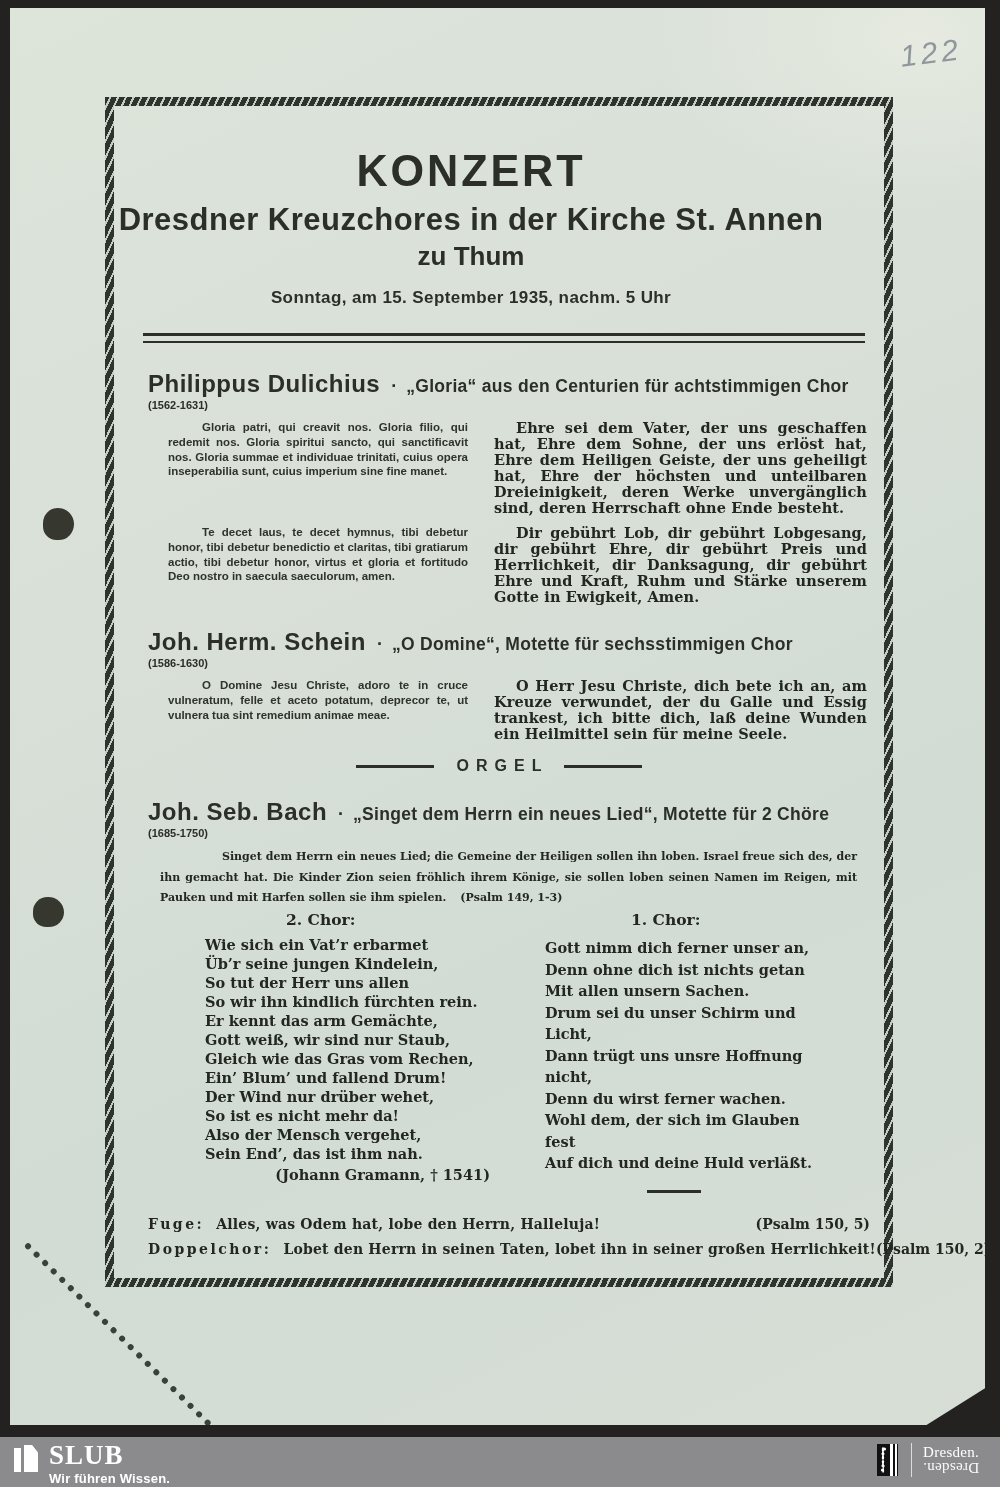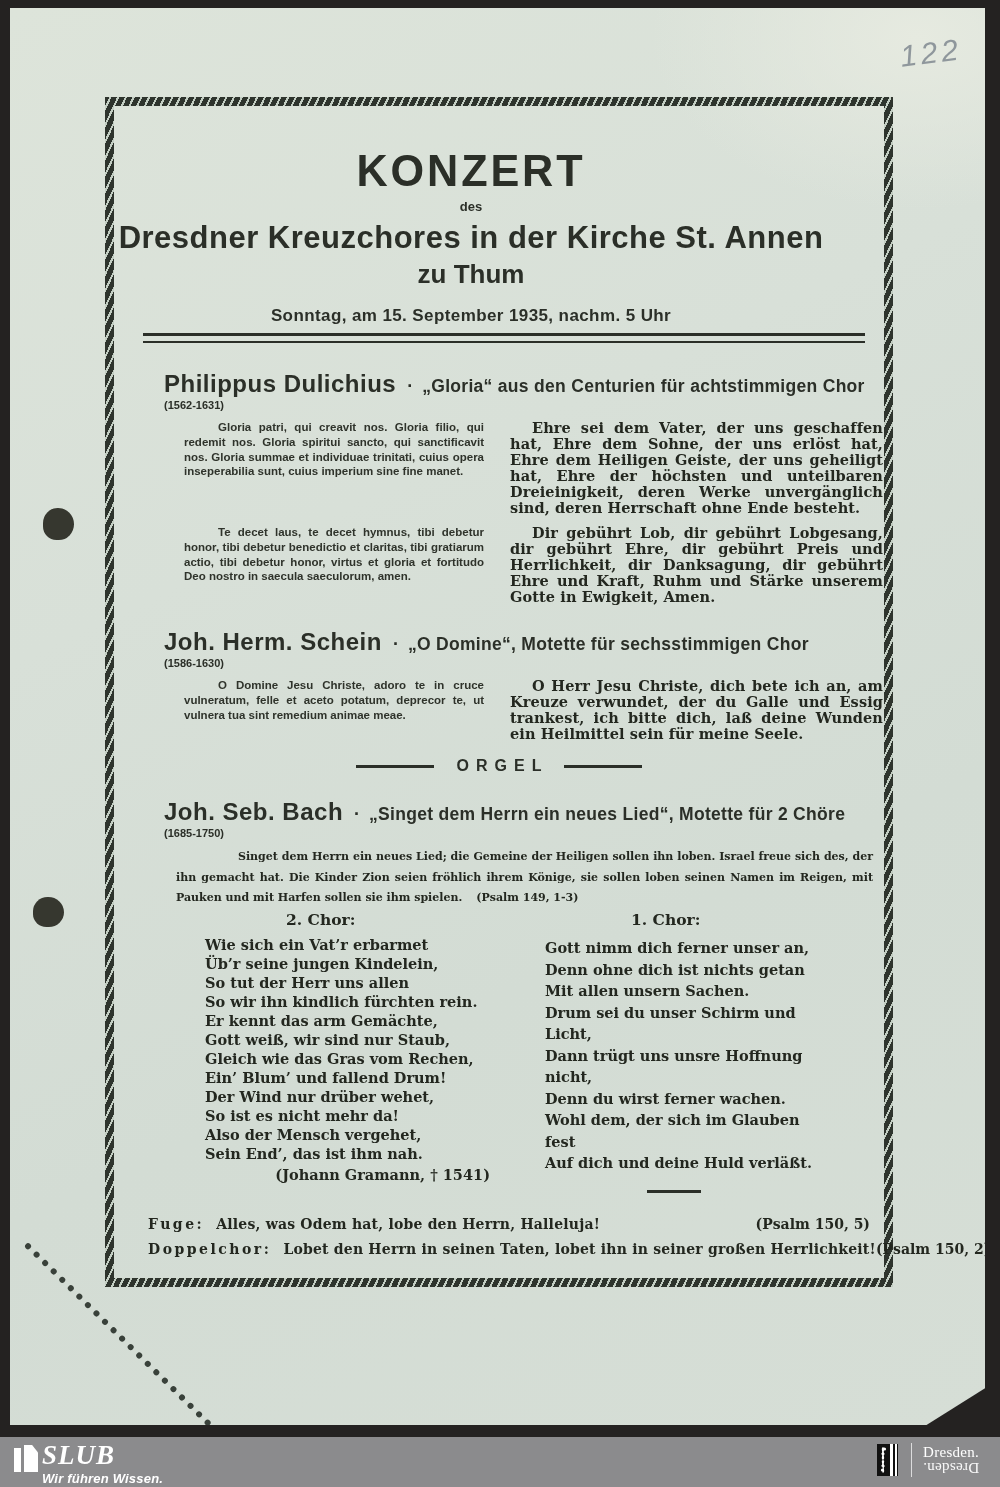--- a/index.html
+++ b/index.html
@@ -41,21 +41,21 @@
   .konzert{font-size:45px;font-weight:bold;letter-spacing:3px;transform:scaleX(.96);line-height:50px;}
   .des{font-size:13px;font-weight:bold;margin-top:3px;}
   .head-line{font-size:31px;font-weight:bold;line-height:37px;letter-spacing:.5px;margin-top:5px;}
   .head-line2{font-size:26px;font-weight:bold;line-height:37px;}
   .date-line{font-size:17px;font-weight:bold;margin-top:13px;letter-spacing:.4px;}
   .double-rule{
     position:absolute;left:133px;top:325px;width:722px;height:5px;
     border-top:3px solid #2b2f28;border-bottom:2px solid #2b2f28;
   }
   
-  .section{position:absolute;left:154px;width:719px;}
+  .section{position:absolute;left:138px;width:719px;}
   .sec-dulichius{top:362px;}
   .sec-schein{top:620px;}
   .sec-bach{top:790px;}
   .work-heading{display:flex;align-items:baseline;white-space:nowrap;}
   .composer{font-size:24px;font-weight:bold;letter-spacing:.5px;}
   .sep{font-size:18px;font-weight:bold;margin:0 9px 0 11px;}
   .work-title{font-size:17.5px;font-weight:bold;letter-spacing:.3px;}
   .dates{font-size:11px;font-weight:bold;margin-top:1px;}
   .cols{display:flex;margin-top:9px;}
   .latin{
@@ -102,21 +102,21 @@
     display:flex;align-items:baseline;white-space:nowrap;
     font-family:"DejaVu Serif",serif;font-weight:bold;font-size:14px;color:#23271f;
   }
   .row-doppelchor{top:1233px;}
   .row-fuge{top:1208px;}
   .psalm-label{letter-spacing:2.5px;}
   .psalm-text{margin-left:12px;letter-spacing:.2px;}
   .psalm-ref{margin-left:auto;}
   
   .footer-bar{position:absolute;left:0;top:1437px;width:1000px;height:50px;background:#8b8b8d;}
-  .slub-logo{position:absolute;left:14px;top:5px;display:flex;gap:4px;font-style:italic;}
+  .slub-logo{position:absolute;left:14px;top:5px;display:flex;gap:11px;}
   .book-icon{position:relative;width:24px;height:27px;margin-top:3px;}
   .book-left{position:absolute;left:0;top:3px;width:7px;height:24px;background:#fff;}
   .book-right{
     position:absolute;left:10px;top:0;width:14px;height:27px;background:#fff;
     clip-path:polygon(0 0,58% 0,100% 28%,100% 100%,0 100%);
   }
   .slub-texts{color:#fff;}
   .slub-name{font-family:"Liberation Serif",serif;font-weight:bold;font-size:27px;line-height:26px;letter-spacing:1px;}
   .slub-tagline{font-size:13px;font-weight:bold;margin-top:3px;letter-spacing:.2px;}
   .dresden-logo{position:absolute;left:877px;top:6px;display:flex;align-items:center;}
@@ -132,21 +132,20 @@
 
   <div class="pencil-number">122</div>
   <div class="hole hole-1"></div>
   <div class="hole hole-2"></div>
   <div class="perforation"></div>
 
   <div class="frame"></div>
 
   <div class="title-block">
     <div class="konzert">KONZERT</div>
-    <div class="des">des</div>
     <div class="head-line">Dresdner Kreuzchores in der Kirche St. Annen</div>
     <div class="head-line2">zu Thum</div>
     <div class="date-line">Sonntag, am 15. September 1935, nachm. 5 Uhr</div>
   </div>
 
   <div class="double-rule"></div>
 
   <div class="section sec-dulichius">
     <div class="work-heading">
       <span class="composer">Philippus Dulichius</span>

